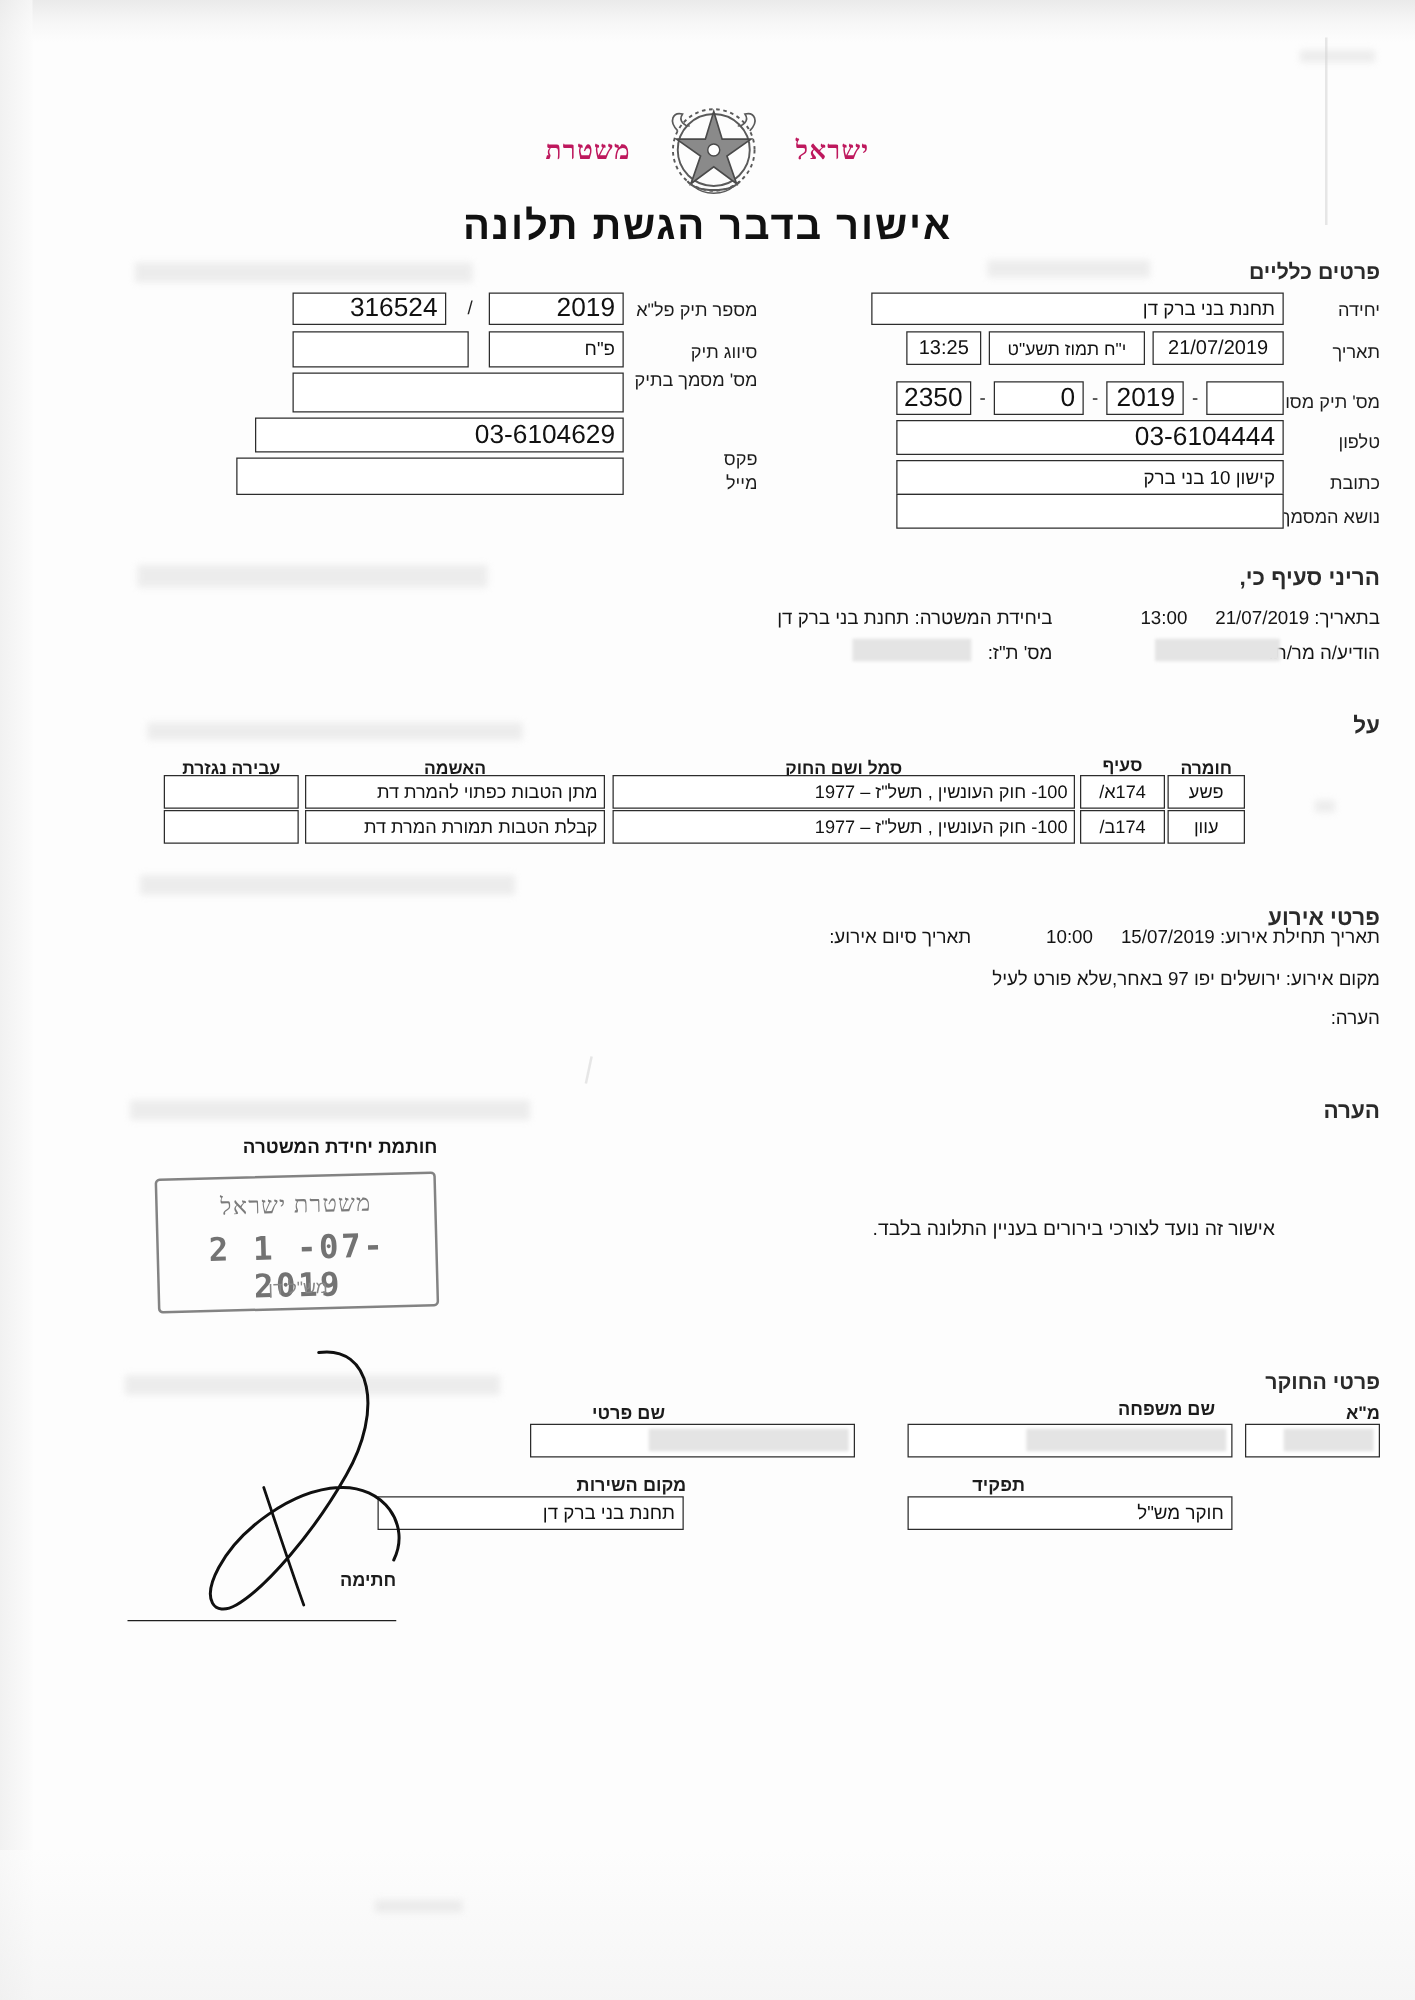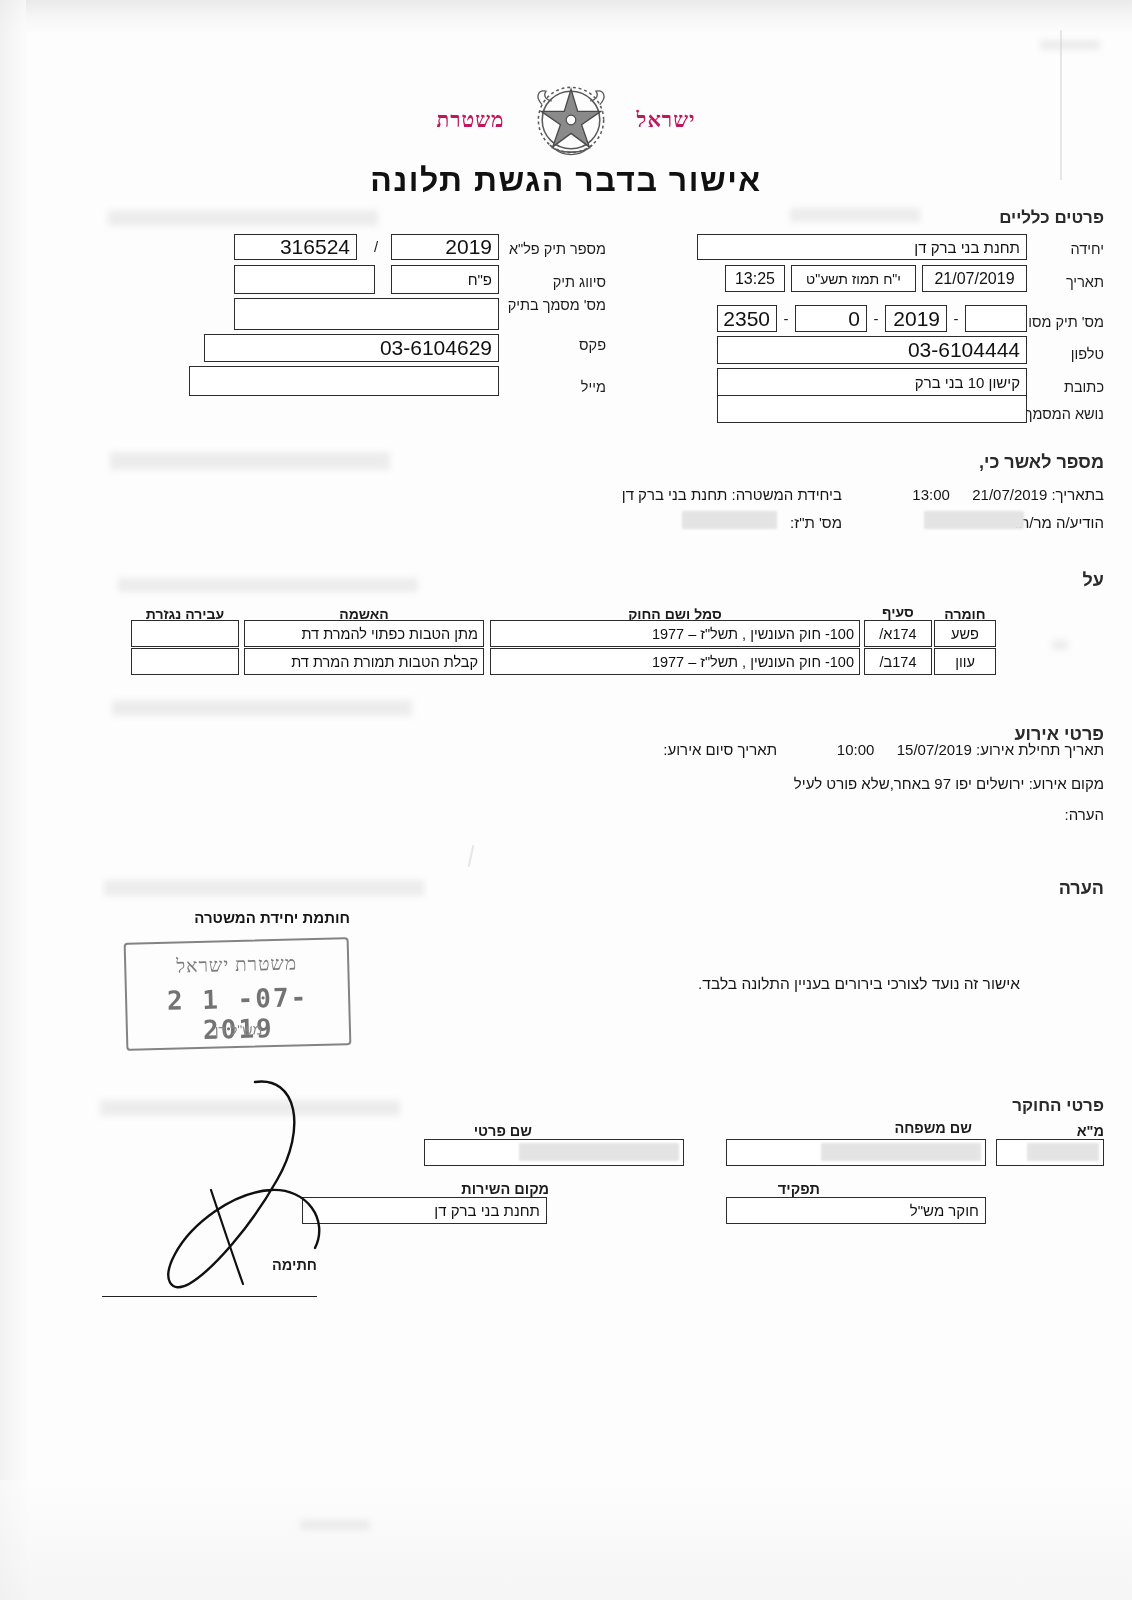--- a/index.html
+++ b/index.html
@@ -289,33 +289,33 @@
   <div class="box numr" style="top:305px;right:355px;width:60px;height:27px;">2350</div>
 
   <div class="fld-label" style="top:296px;right:526px;line-height:1.35;">
     <span>מס' מסמך בתיק</span>
   </div>
   <div class="box he" style="top:298px;right:633px;width:265px;height:32px;"></div>
 
   <div class="fld-label" style="top:345px;right:28px;">טלפון</div>
   <div class="box numr" style="top:336px;right:105px;width:310px;height:28px;">03-6104444</div>
 
-  <div class="fld-label" style="top:336px;right:526px;">פקס</div>
+  <div class="fld-label" style="top:359px;right:526px;">פקס</div>
   <div class="box numr" style="top:334px;right:633px;width:295px;height:28px;">03-6104629</div>
 
   <div class="fld-label" style="top:378px;right:28px;">כתובת</div>
   <div class="box he" style="top:368px;right:105px;width:310px;height:28px;justify-content:flex-start;">קישון 10 בני ברק</div>
 
   <div class="fld-label" style="top:378px;right:526px;">מייל</div>
   <div class="box he" style="top:366px;right:633px;width:310px;height:30px;"></div>
 
   <div class="fld-label" style="top:405px;right:28px;">נושא המסמך</div>
   <div class="box he" style="top:395px;right:105px;width:310px;height:28px;"></div>
 
-  <div class="sec-head" style="top:452px;right:28px;font-size:18px;">מספר לאשר כי,</div>
+  <div class="sec-head" style="top:452px;right:28px;font-size:18px;">הריני סעיף כי,</div>
 
   <div class="txt" style="top:486px;right:28px;">
     <span>בתאריך:</span>
     <span>21/07/2019</span>
     <span style="display:inline-block;width:14px;"></span>
     <span>13:00</span>
   </div>
   <div class="txt" style="top:486px;right:290px;">
     <span>ביחידת המשטרה:</span>
     <span>תחנת בני ברק דן</span>

